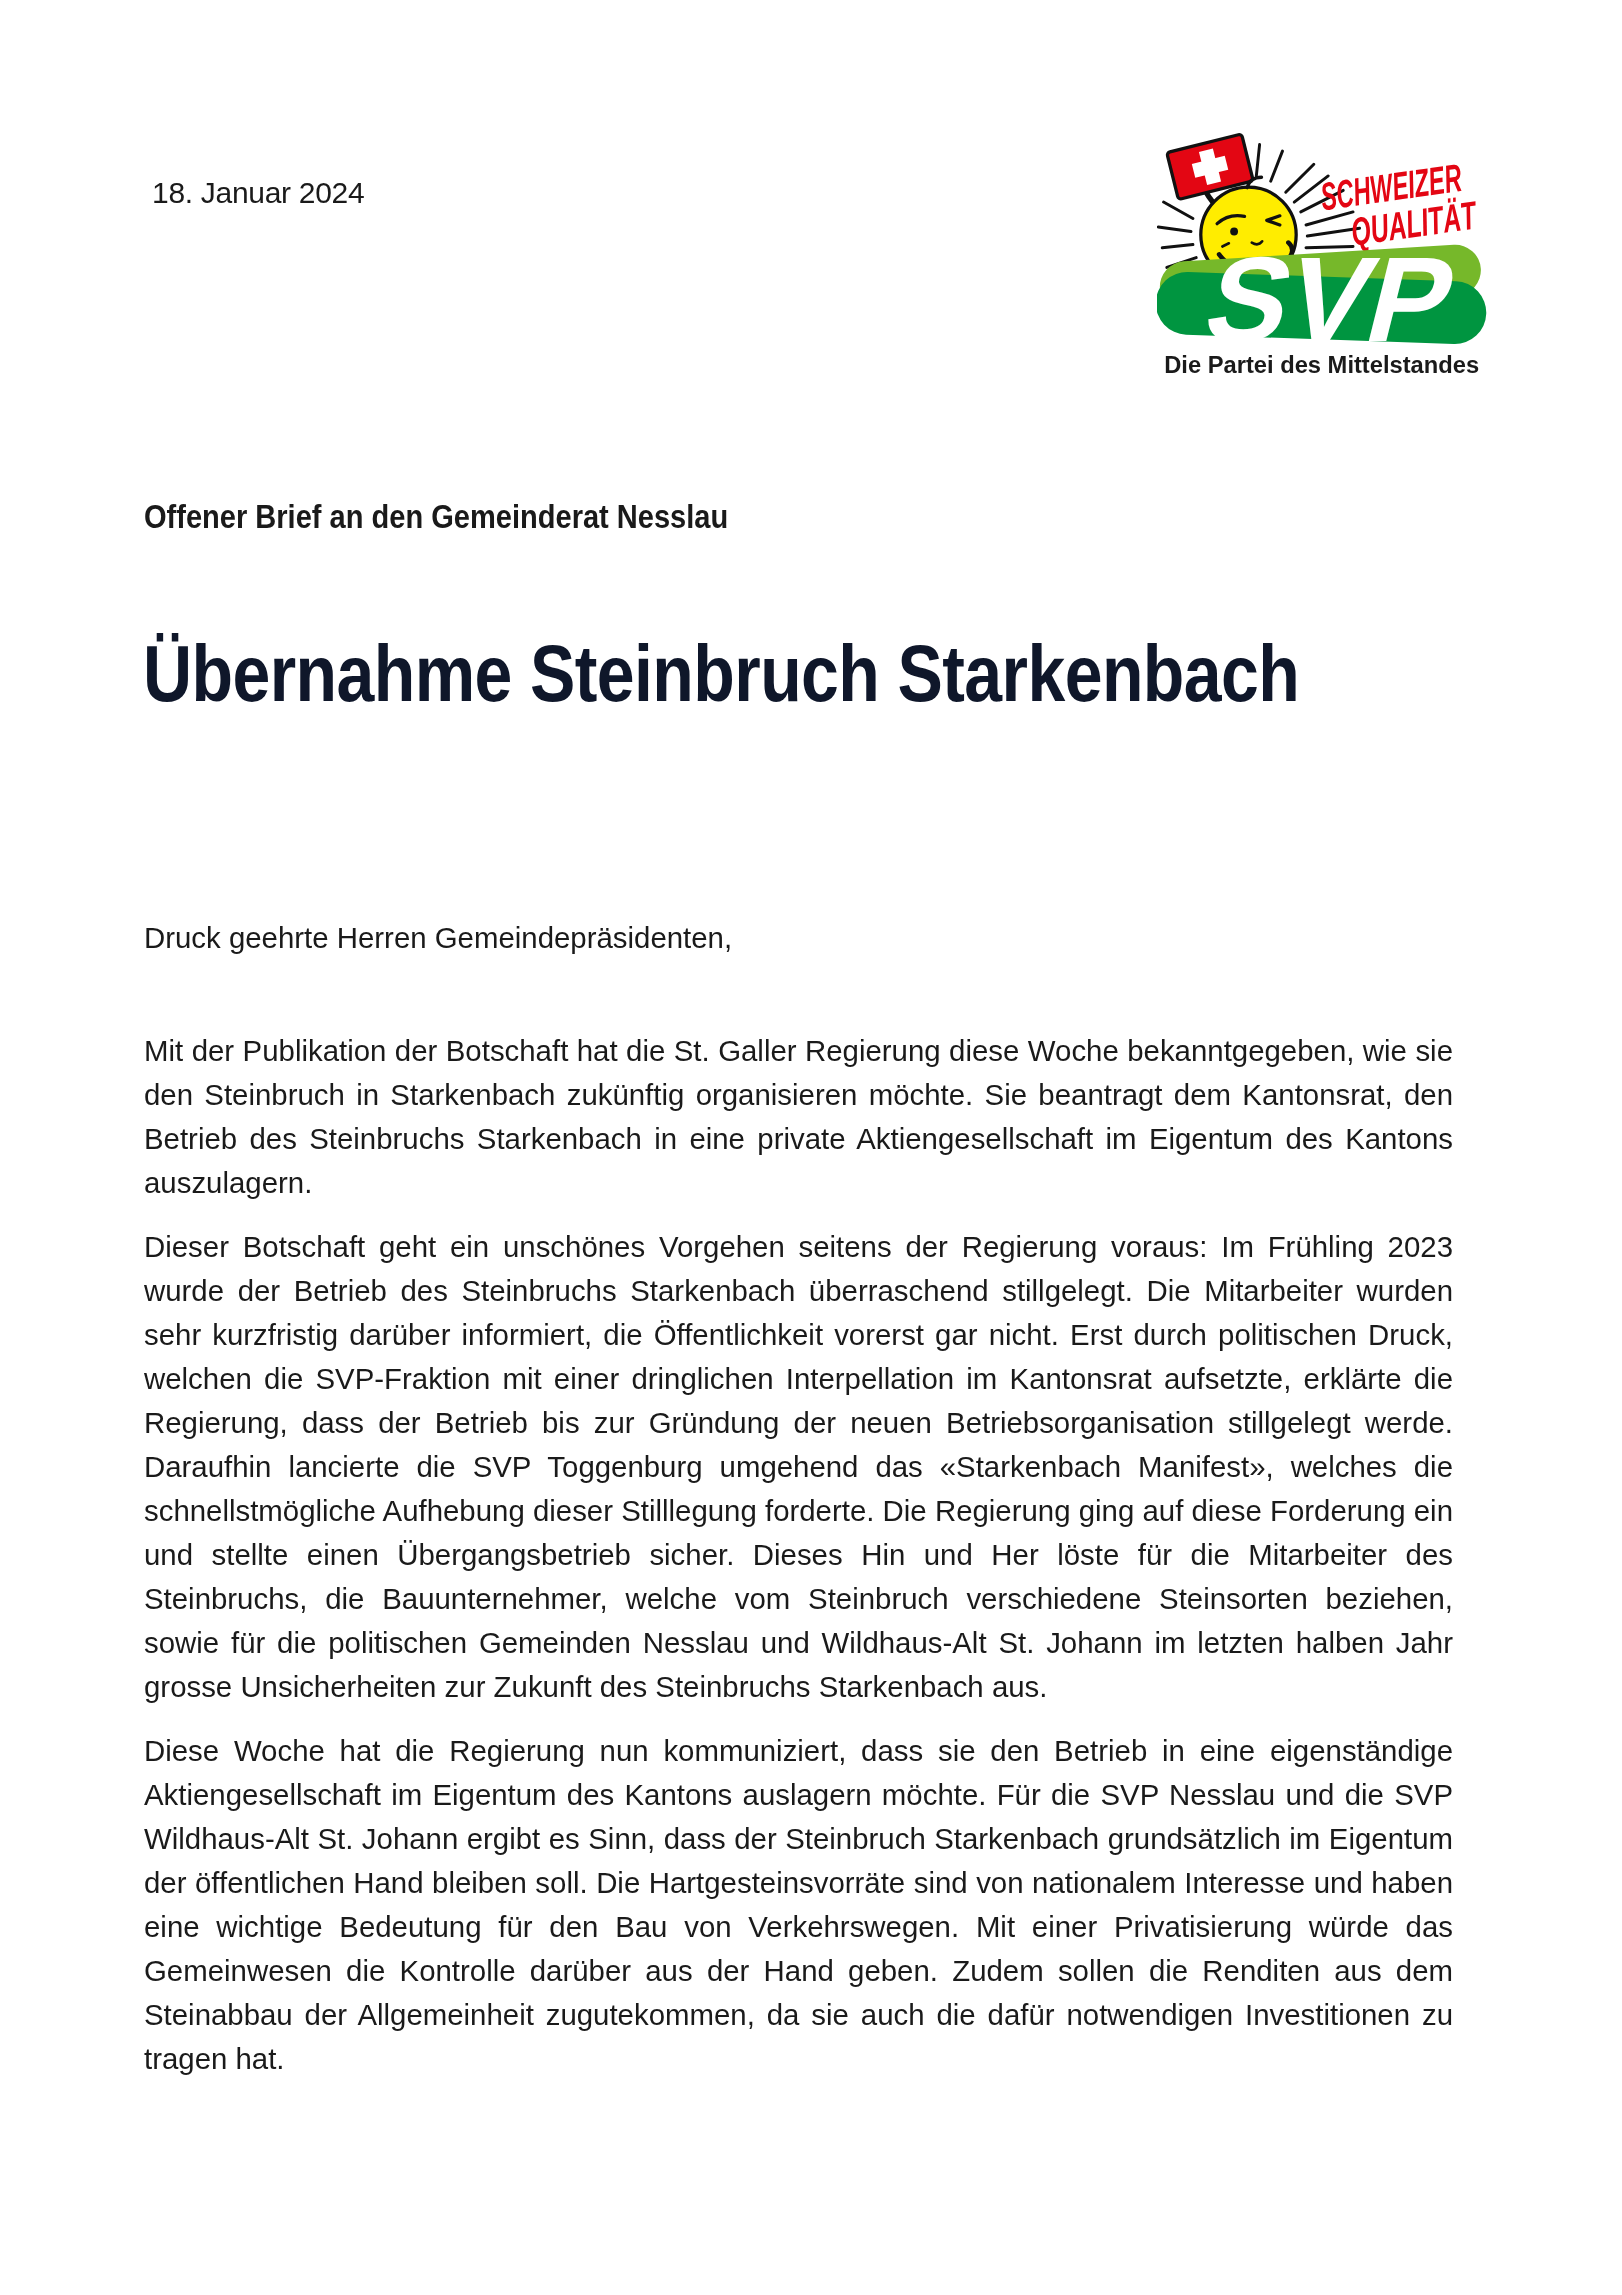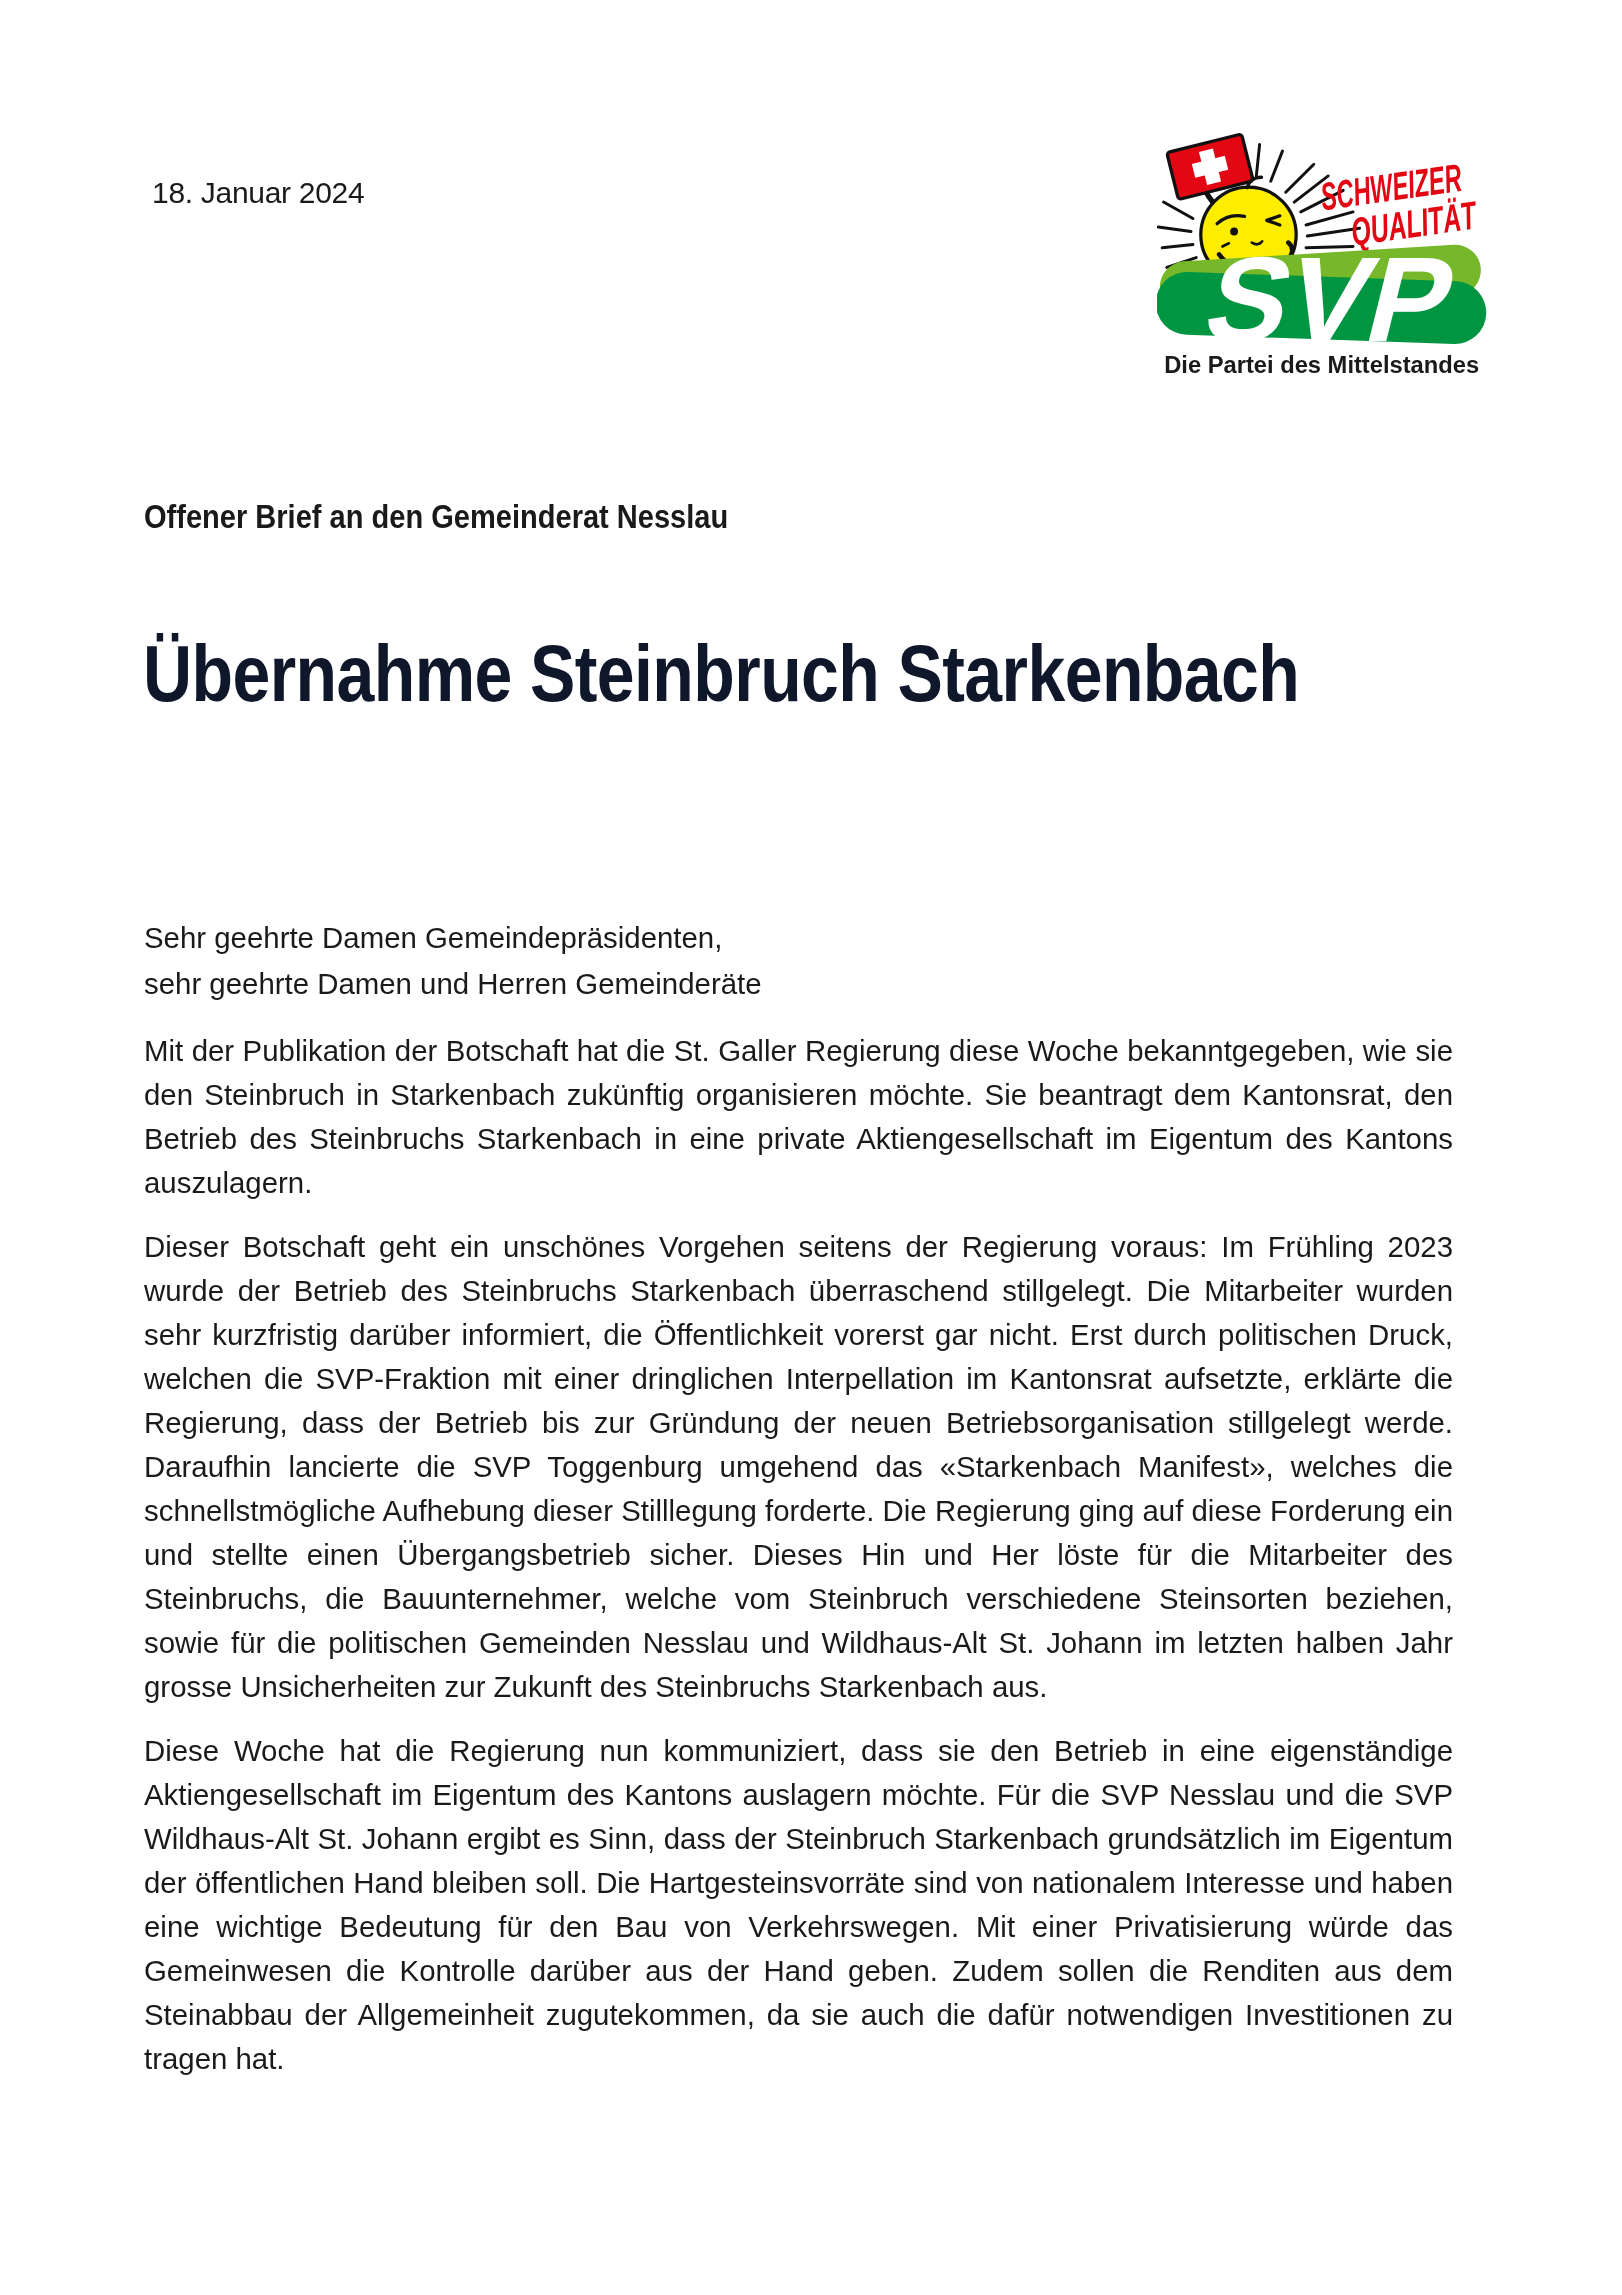--- a/index.html
+++ b/index.html
@@ -147,22 +147,21 @@
 
   <div class="subject">
     <span class="line"><span class="squeeze">Offener Brief an den Gemeinderat Nesslau</span></span>
   </div>
 
   <h1 class="headline" style="margin:0; font-size:80px;">
     <span class="line"><span class="squeeze">Übernahme Steinbruch Starkenbach</span></span>
   </h1>
 
   <div class="salutation">
-    <div>Sehr geehrte Damen Gemeindepräsidenten,</div>
-    <div>sehr geehrte Damen und Herren Gemeinderäte</div>
+    <div>Druck geehrte Herren Gemeindepräsidenten,</div>
   </div>
 
   <div class="bodytext">
     <p lang="de">Mit der Publikation der Botschaft hat die St. Galler Regierung diese Woche bekanntgegeben, wie sie den Steinbruch in Starkenbach zukünftig organisieren möchte. Sie beantragt dem Kantonsrat, den Betrieb des Steinbruchs Starkenbach in eine private Aktiengesellschaft im Eigentum des Kantons auszulagern.</p>
     <p lang="de">Dieser Botschaft geht ein unschönes Vorgehen seitens der Regierung voraus: Im Frühling 2023 wurde der Betrieb des Steinbruchs Starkenbach überraschend stillgelegt. Die Mitarbeiter wurden sehr kurzfristig darüber informiert, die Öffentlichkeit vorerst gar nicht. Erst durch politischen Druck, welchen die SVP-Fraktion mit einer dringlichen Interpellation im Kantonsrat aufsetzte, erklärte die Regierung, dass der Betrieb bis zur Gründung der neuen Betriebsorganisation stillgelegt werde. Daraufhin lancierte die SVP Toggenburg umgehend das «Starkenbach Manifest», welches die schnellstmögliche Aufhebung dieser Stilllegung forderte. Die Regierung ging auf diese Forderung ein und stellte einen Übergangsbetrieb sicher. Dieses Hin und Her löste für die Mitarbeiter des Steinbruchs, die Bauunternehmer, welche vom Steinbruch verschiedene Steinsorten beziehen, sowie für die politischen Gemeinden Nesslau und Wildhaus-Alt St. Johann im letzten halben Jahr grosse Unsicherheiten zur Zukunft des Steinbruchs Starkenbach aus.</p>
     <p lang="de">Diese Woche hat die Regierung nun kommuniziert, dass sie den Betrieb in eine eigenständige Aktiengesellschaft im Eigentum des Kantons auslagern möchte. Für die SVP Nesslau und die SVP Wildhaus-Alt St. Johann ergibt es Sinn, dass der Steinbruch Starkenbach grundsätzlich im Eigentum der öffentlichen Hand bleiben soll. Die Hartgesteinsvorräte sind von nationalem Interesse und haben eine wichtige Bedeutung für den Bau von Verkehrswegen. Mit einer Privatisierung würde das Gemeinwesen die Kontrolle darüber aus der Hand geben. Zudem sollen die Renditen aus dem Steinabbau der Allgemeinheit zugutekommen, da sie auch die dafür notwendigen Investitionen zu tragen hat.</p>
   </div>
 
 </div>
 

